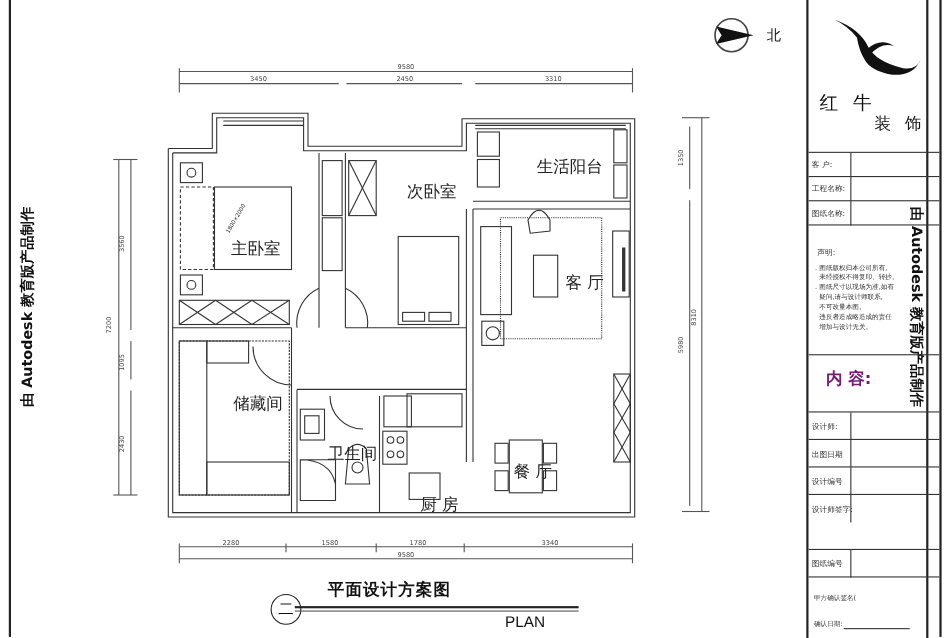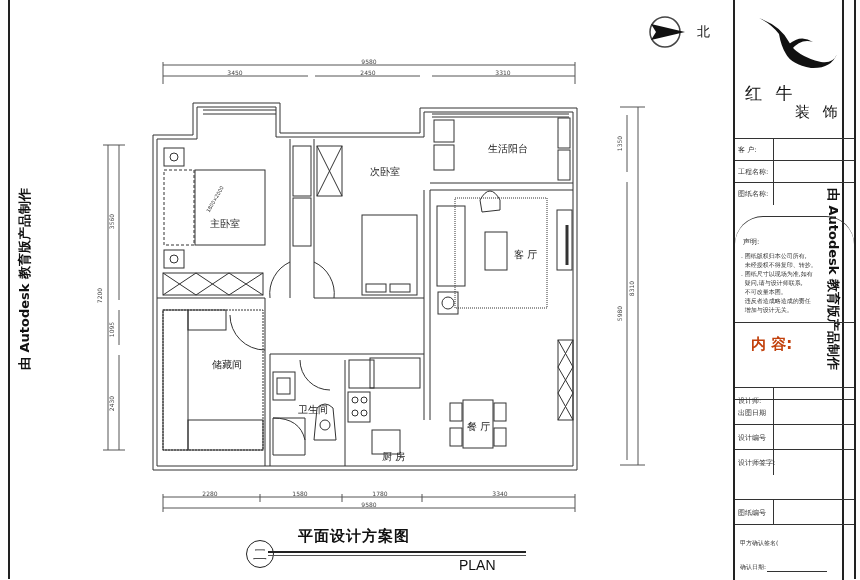--- a/index.html
+++ b/index.html
@@ -8,21 +8,21 @@
   .sheet-border{position:absolute;left:8px;top:0;width:848px;height:579px;border-left:2px solid #222;border-right:2px solid #222;box-sizing:border-box;}
   .watermark{position:absolute;font-family:"DejaVu Sans",sans-serif;font-weight:bold;font-size:13px;white-space:nowrap;transform-origin:left top;}
   .wm-left{left:16px;top:370px;transform:rotate(-90deg);}
   .wm-right{left:842px;top:188px;transform:rotate(90deg);}
   .title-block{position:absolute;left:733px;top:0;width:111px;height:580px;border-left:2px solid #222;border-right:2px solid #222;box-sizing:border-box;}
   .tb-row{position:absolute;left:0;width:119px;border-top:1px solid #333;font-size:7px;color:#333;}
   .tb-label{position:absolute;left:3px;top:50%;transform:translateY(-50%);white-space:nowrap;}
   .tb-split{position:absolute;left:38px;top:0;bottom:0;border-left:1px solid #333;}
   .dim-text{position:absolute;font-size:6px;color:#444;white-space:nowrap;transform:translateX(-50%);}
   .vdim-text{position:absolute;font-size:6px;color:#444;white-space:nowrap;transform:rotate(-90deg);transform-origin:center;}
-  .room-label{position:absolute;font-size:10px;color:#222;white-space:nowrap;}
+  .room-label{position:absolute;font-size:15px;color:#222;white-space:nowrap;}
   .plan-title{position:absolute;left:298px;top:527px;font-size:15px;font-weight:bold;letter-spacing:1px;}
   .plan-sub{position:absolute;left:459px;top:557px;font-size:14px;font-weight:normal;font-family:"Liberation Sans",sans-serif;}
   .plan-line{position:absolute;left:268px;top:551px;width:258px;border-top:2px solid #222;}
   .plan-line2{position:absolute;left:268px;top:555px;width:258px;border-top:1px solid #555;}
   .plan-circle{position:absolute;left:246px;top:540px;width:26px;height:26px;border:1.5px solid #222;border-radius:50%;text-align:center;line-height:26px;font-size:14px;}
 </style>
 </head>
 <body>
 
 <div class="sheet-border"></div>
@@ -215,30 +215,30 @@
     </div>
   <div class="tb-row" style="top:160px;height:22px;">
       <span class="tb-label">工程名称:</span>
       <div class="tb-split"></div>
     </div>
   <div class="tb-row" style="top:182px;height:22px;text-decoration:underline;">
       <span class="tb-label">图纸名称:</span>
       <div class="tb-split"></div>
     </div>
 
-  <div class="tb-row" style="top:216px;height:118px;border-radius:28px;">
+  <div class="tb-row" style="top:204px;height:118px;">
     <div class="abs" style="left:8px;top:20px;font-size:7px;">声明:</div>
     <div class="abs" style="left:6px;top:34px;font-size:6px;line-height:9px;white-space:pre;"><div>. 图纸版权归本公司所有,</div><div>  未经授权不得复印、转抄。</div><div>. 图纸尺寸以现场为准,如有</div><div>  疑问,请与设计师联系,</div><div>  不可改量本图。</div><div>  违反者造成略造成的责任</div><div>  增加与设计无关。</div></div>
   </div>
 
   <div class="tb-row" style="top:322px;height:52px;">
-    <div class="abs" style="left:16px;top:12px;font-size:15px;font-weight:bold;color:#c2410c;">内 容:</div>
+    <div class="abs" style="left:16px;top:12px;font-size:15px;font-weight:bold;color:#701a75;">内 容:</div>
   </div>
 
-  <div class="tb-row" style="top:387px;height:25px;">
+  <div class="tb-row" style="top:374px;height:25px;">
       <span class="tb-label">设计师:</span>
       <div class="tb-split"></div>
     </div>
   <div class="tb-row" style="top:399px;height:25px;">
       <span class="tb-label">出图日期</span>
       <div class="tb-split"></div>
     </div>
   <div class="tb-row" style="top:424px;height:25px;">
       <span class="tb-label">设计编号</span>
       <div class="tb-split"></div>

